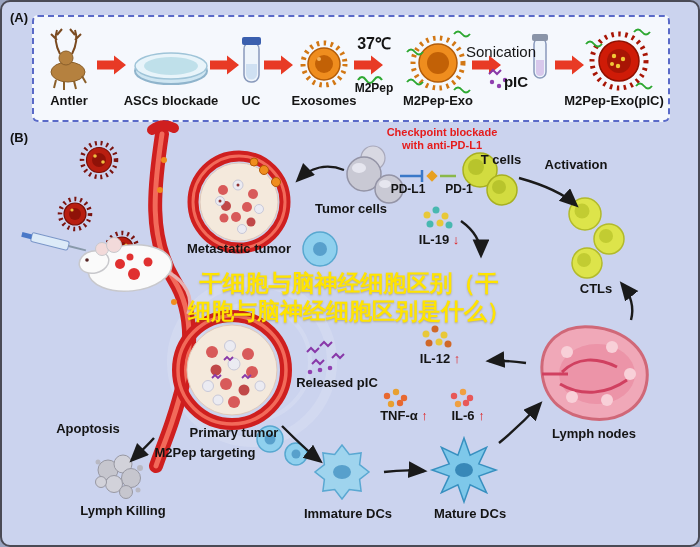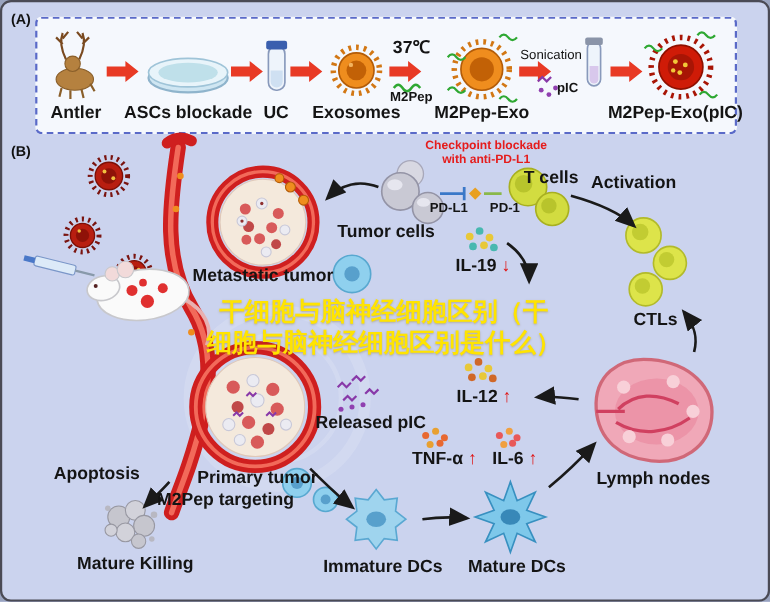--- a/index.html
+++ b/index.html
@@ -3,23 +3,23 @@
 <meta charset="utf-8">
 <style>
   * { margin:0; padding:0; box-sizing:border-box; }
   html,body { width:700px; height:547px; }
   body { font-family:"Liberation Sans", sans-serif; background:#9aa4c0; }
   .stage { position:relative; width:700px; height:547px; background:#cbd3ee;
            border:2px solid #4a4a55; border-radius:10px; overflow:hidden; }
   .panelA-box { position:absolute; left:30px; top:13px; width:638px; height:107px;
                 background:#f5f8fd; border:2px dashed #5a6ac8; border-radius:6px; }
   .artwork { position:absolute; left:0; top:0; }
-  .lbl { position:absolute; transform:translateX(-50%); font-size:16px; font-weight:bold;
+  .lbl { position:absolute; transform:translateX(-50%); font-size:13px; font-weight:bold;
          color:#141414; white-space:nowrap; line-height:1.1; }
-  .lbl.sm { font-size:12px; font-weight:normal; }
+  .lbl.sm { font-size:15px; font-weight:normal; }
   .lbl.xs { font-size:12px; }
   .lbl.red { color:#e51c1c; font-size:11px;padding-left:12px; }
   .red-mark { color:#e01515; font-weight:bold; }
   .tag { position:absolute; font-size:13px; font-weight:bold; color:#111; }
   .watermark { position:absolute; left:347px; transform:translateX(-50%); font-size:23px;
                font-weight:bold; color:#ffe400; text-shadow:0 1px 2px rgba(120,90,0,.35);
                white-space:nowrap; }
 </style>
 </head>
 <body>
@@ -365,20 +365,20 @@
   <div class="lbl" style="left:402px;top:407px">
     <span>TNF-α</span> <span class="red-mark">↑</span>
   </div>
   <div class="lbl" style="left:466px;top:407px">
     <span>IL-6</span> <span class="red-mark">↑</span>
   </div>
   <div class="lbl" style="left:592px;top:425px">Lymph nodes</div>
   <div class="lbl" style="left:86px;top:420px">Apoptosis</div>
   <div class="lbl" style="left:232px;top:424px">Primary tumor</div>
   <div class="lbl" style="left:203px;top:444px">M2Pep targeting</div>
-  <div class="lbl" style="left:121px;top:502px">Mature Killing</div>
+  <div class="lbl" style="left:121px;top:502px">Lymph Killing</div>
   <div class="lbl" style="left:346px;top:505px">Immature DCs</div>
   <div class="lbl" style="left:468px;top:505px">Mature DCs</div>
 
   <div class="watermark" style="top:266px">干细胞与脑神经细胞区别（干</div>
   <div class="watermark" style="top:294px">细胞与脑神经细胞区别是什么）</div>
 
 </div>
 
 </body></html>

